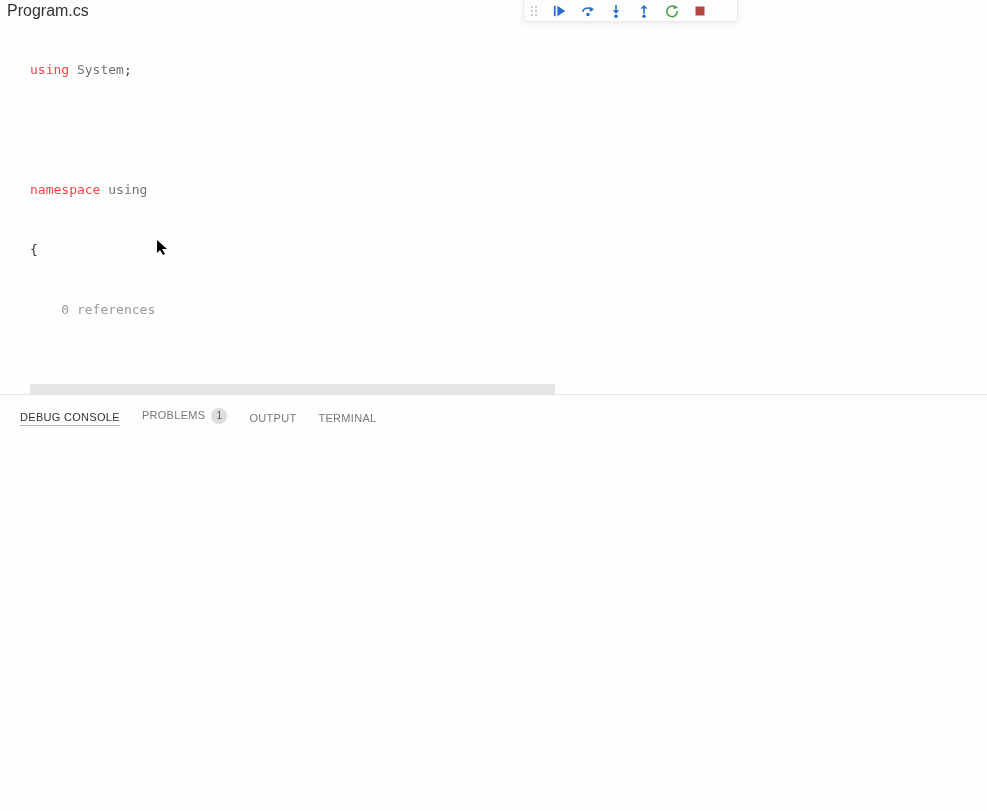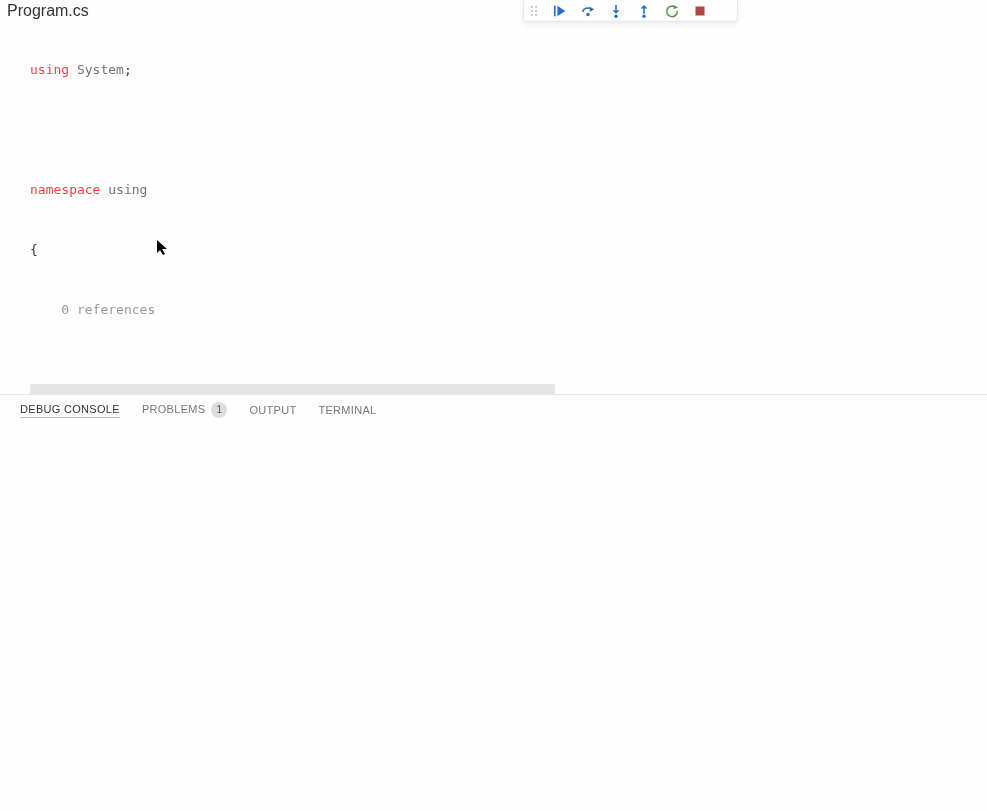--- a/index.html
+++ b/index.html
@@ -51,21 +51,21 @@
     left: 30px;
     bottom: 0;
     height: 10px;
     width: 525px;
     background: #e5e5e5;
   }
   .panel-tabs {
     border-top: 1px solid #e5e5e5;
     height: 32px;
     display: flex;
-    align-items: center;
+    align-items: flex-end;
     padding-left: 20px;
     gap: 22px;
     font-size: 11px;
     letter-spacing: 0.3px;
     color: #777;
   }
   .panel-tab {
     text-transform: uppercase;
     cursor: pointer;
     position: relative;

